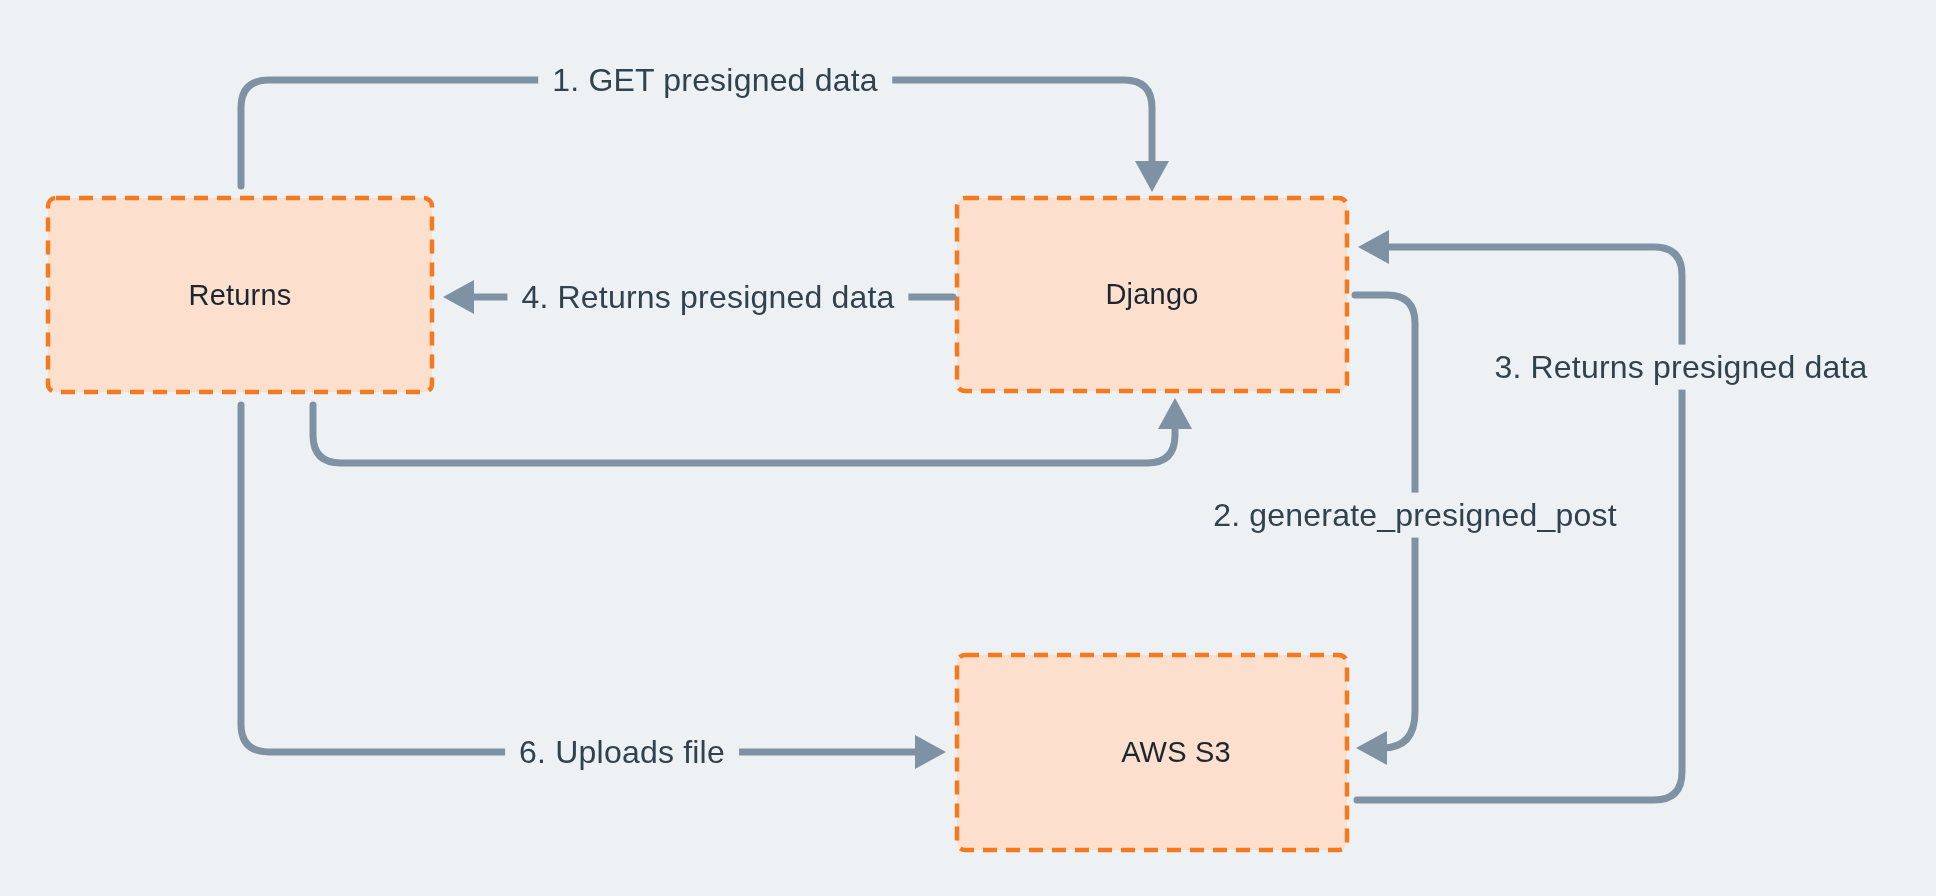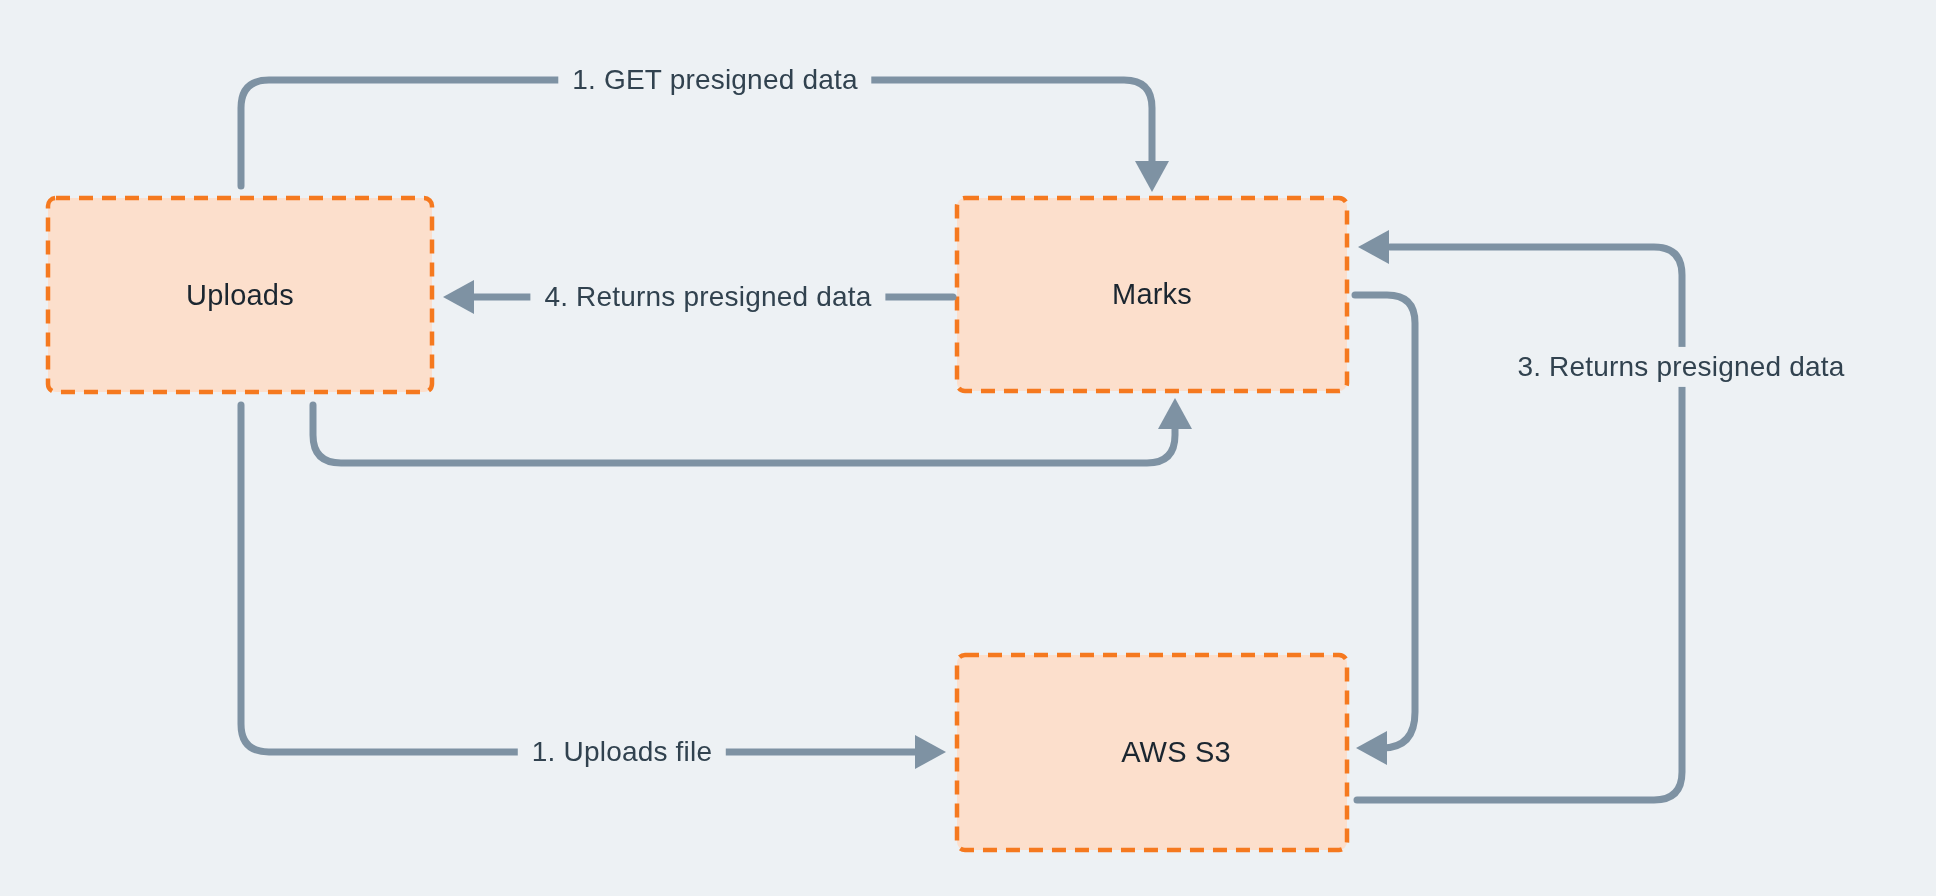--- a/index.html
+++ b/index.html
@@ -36,21 +36,21 @@
     fill:var(--node-fill);
     stroke:var(--node-border);
     stroke-width:4.5;
     stroke-dasharray:14 9;
   }
   .edge-label{
     position:absolute;
     transform:translate(-50%,-50%);
     background:var(--bg);
     color:var(--label-text);
-    font-size:28px;
+    font-size:32px;
     line-height:1.15;
     padding:4px 14px;
     white-space:pre;
     letter-spacing:0.2px;
   }
   .node-label{
     position:absolute;
     transform:translate(-50%,-50%);
     color:var(--node-text);
     font-size:29px;
@@ -100,22 +100,23 @@
       <path class="edge-line" d="M 1355 295 L 1387 295 Q 1415 295 1415 323 L 1415 712 Q 1415 748 1382 748"></path>
       <polygon class="edge-head" points="1356,748 1387,731 1387,765"></polygon>
     </g>
 
     <g>
       <path class="edge-line" d="M 1357 800 L 1654 800 Q 1682 800 1682 772 L 1682 275 Q 1682 247 1654 247 L 1390 247"></path>
       <polygon class="edge-head" points="1358,247 1389,230 1389,264"></polygon>
     </g>
   </svg>
 
-  <div class="node-label" style="left:240px;top:296px">Uploads</div>
-  <div class="node-label" style="left:1152px;top:295px">Marks</div>
+  <div class="node-label" style="left:240px;top:296px">Returns</div>
+  <div class="node-label" style="left:1152px;top:295px">Django</div>
   <div class="node-label" style="left:1176px;top:753px">AWS S3</div>
 
   <div class="edge-label" style="left:715px;top:80px">1. GET presigned data</div>
+  <div class="edge-label" style="left:1415px;top:515px">2. generate_presigned_post</div>
   <div class="edge-label" style="left:1681px;top:367px">3. Returns presigned data</div>
   <div class="edge-label" style="left:708px;top:297px">4. Returns presigned data</div>
-  <div class="edge-label" style="left:622px;top:752px">1. Uploads file</div>
+  <div class="edge-label" style="left:622px;top:752px">6. Uploads file</div>
 
 </div>
 
 </body></html>

